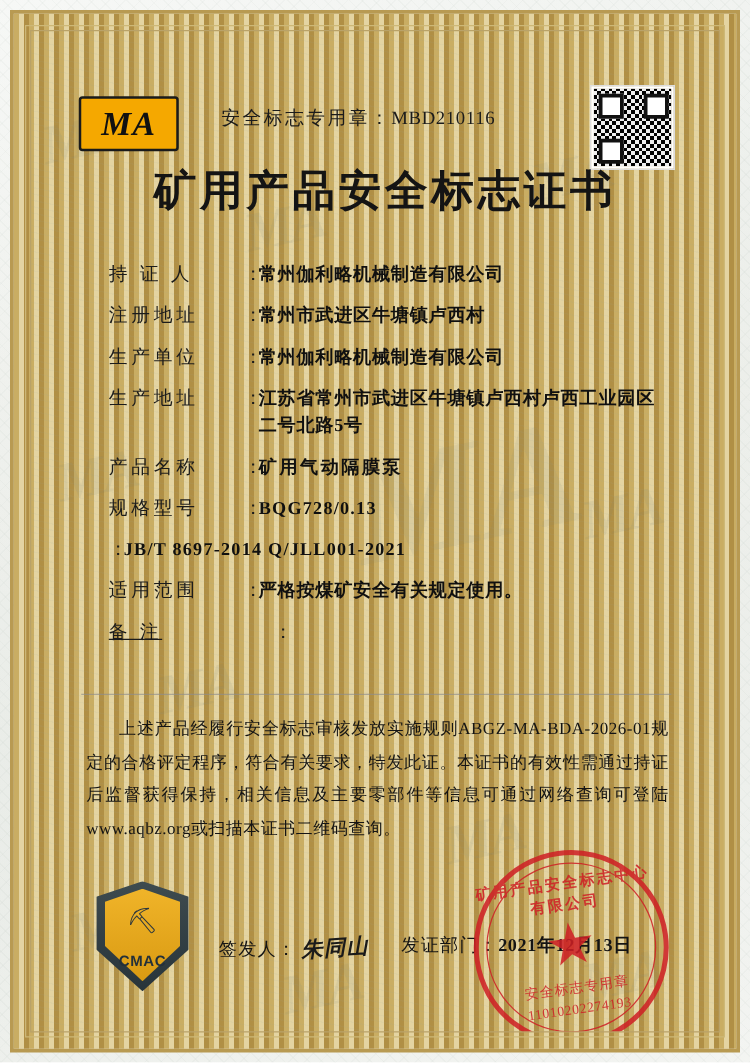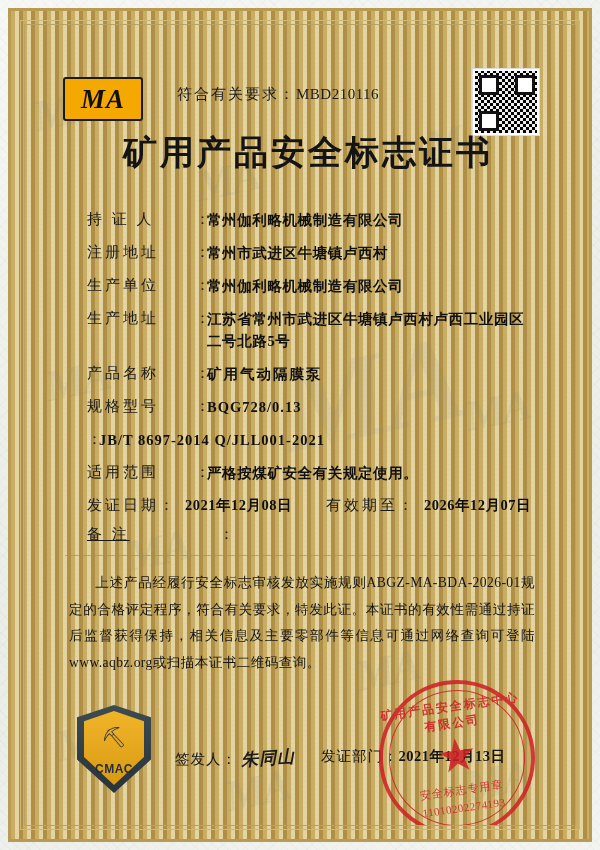--- a/index.html
+++ b/index.html
@@ -390,21 +390,21 @@
       <div class="wm" style="left:30px;  top:690px;">MA</div>
       <div class="wm" style="left:200px; top:740px;">MA</div>
       <div class="wm" style="left:440px; top:730px;">MA</div>
     </div>
 
     <div class="header">
       <div class="ma-logo">
         <span>MA</span>
       </div>
       <div class="cert-no-line">
-        <span class="cert-no-label">符合有关要求：</span><span class="cert-no-value">MBD210116</span>
+        <span class="cert-no-label">安全标志专用章：</span><span class="cert-no-value">MBD210116</span>
       </div>
       <div class="qr"></div>
     </div>
 
     <div class="title">矿用产品安全标志证书</div>
 
     <div class="fields">
       <div class="field-row">
         <div class="field-label">持 证 人</div>
         <div class="field-colon">：</div>
@@ -438,27 +438,20 @@
       <div class="field-row">
         <div class="field-colon">：</div>
         <div class="field-value mono">JB/T 8697-2014   Q/JLL001-2021</div>
       </div>
       <div class="field-row">
         <div class="field-label">适用范围</div>
         <div class="field-colon">：</div>
         <div class="field-value">严格按煤矿安全有关规定使用。</div>
       </div>
 
-      <div class="date-row">
-        <span class="lbl">发证日期：</span>
-        <span class="val">2021年12月08日</span>
-        <span class="gap"></span>
-        <span class="lbl">有效期至：</span>
-        <span class="val">2026年12月07日</span>
-      </div>
 
       <div class="remark-row">
         <span class="lbl">备  注</span>
         <span class="colon">：</span>
         <span class="field-value"></span>
       </div>
     </div>
 
     <div class="divider"></div>
 

